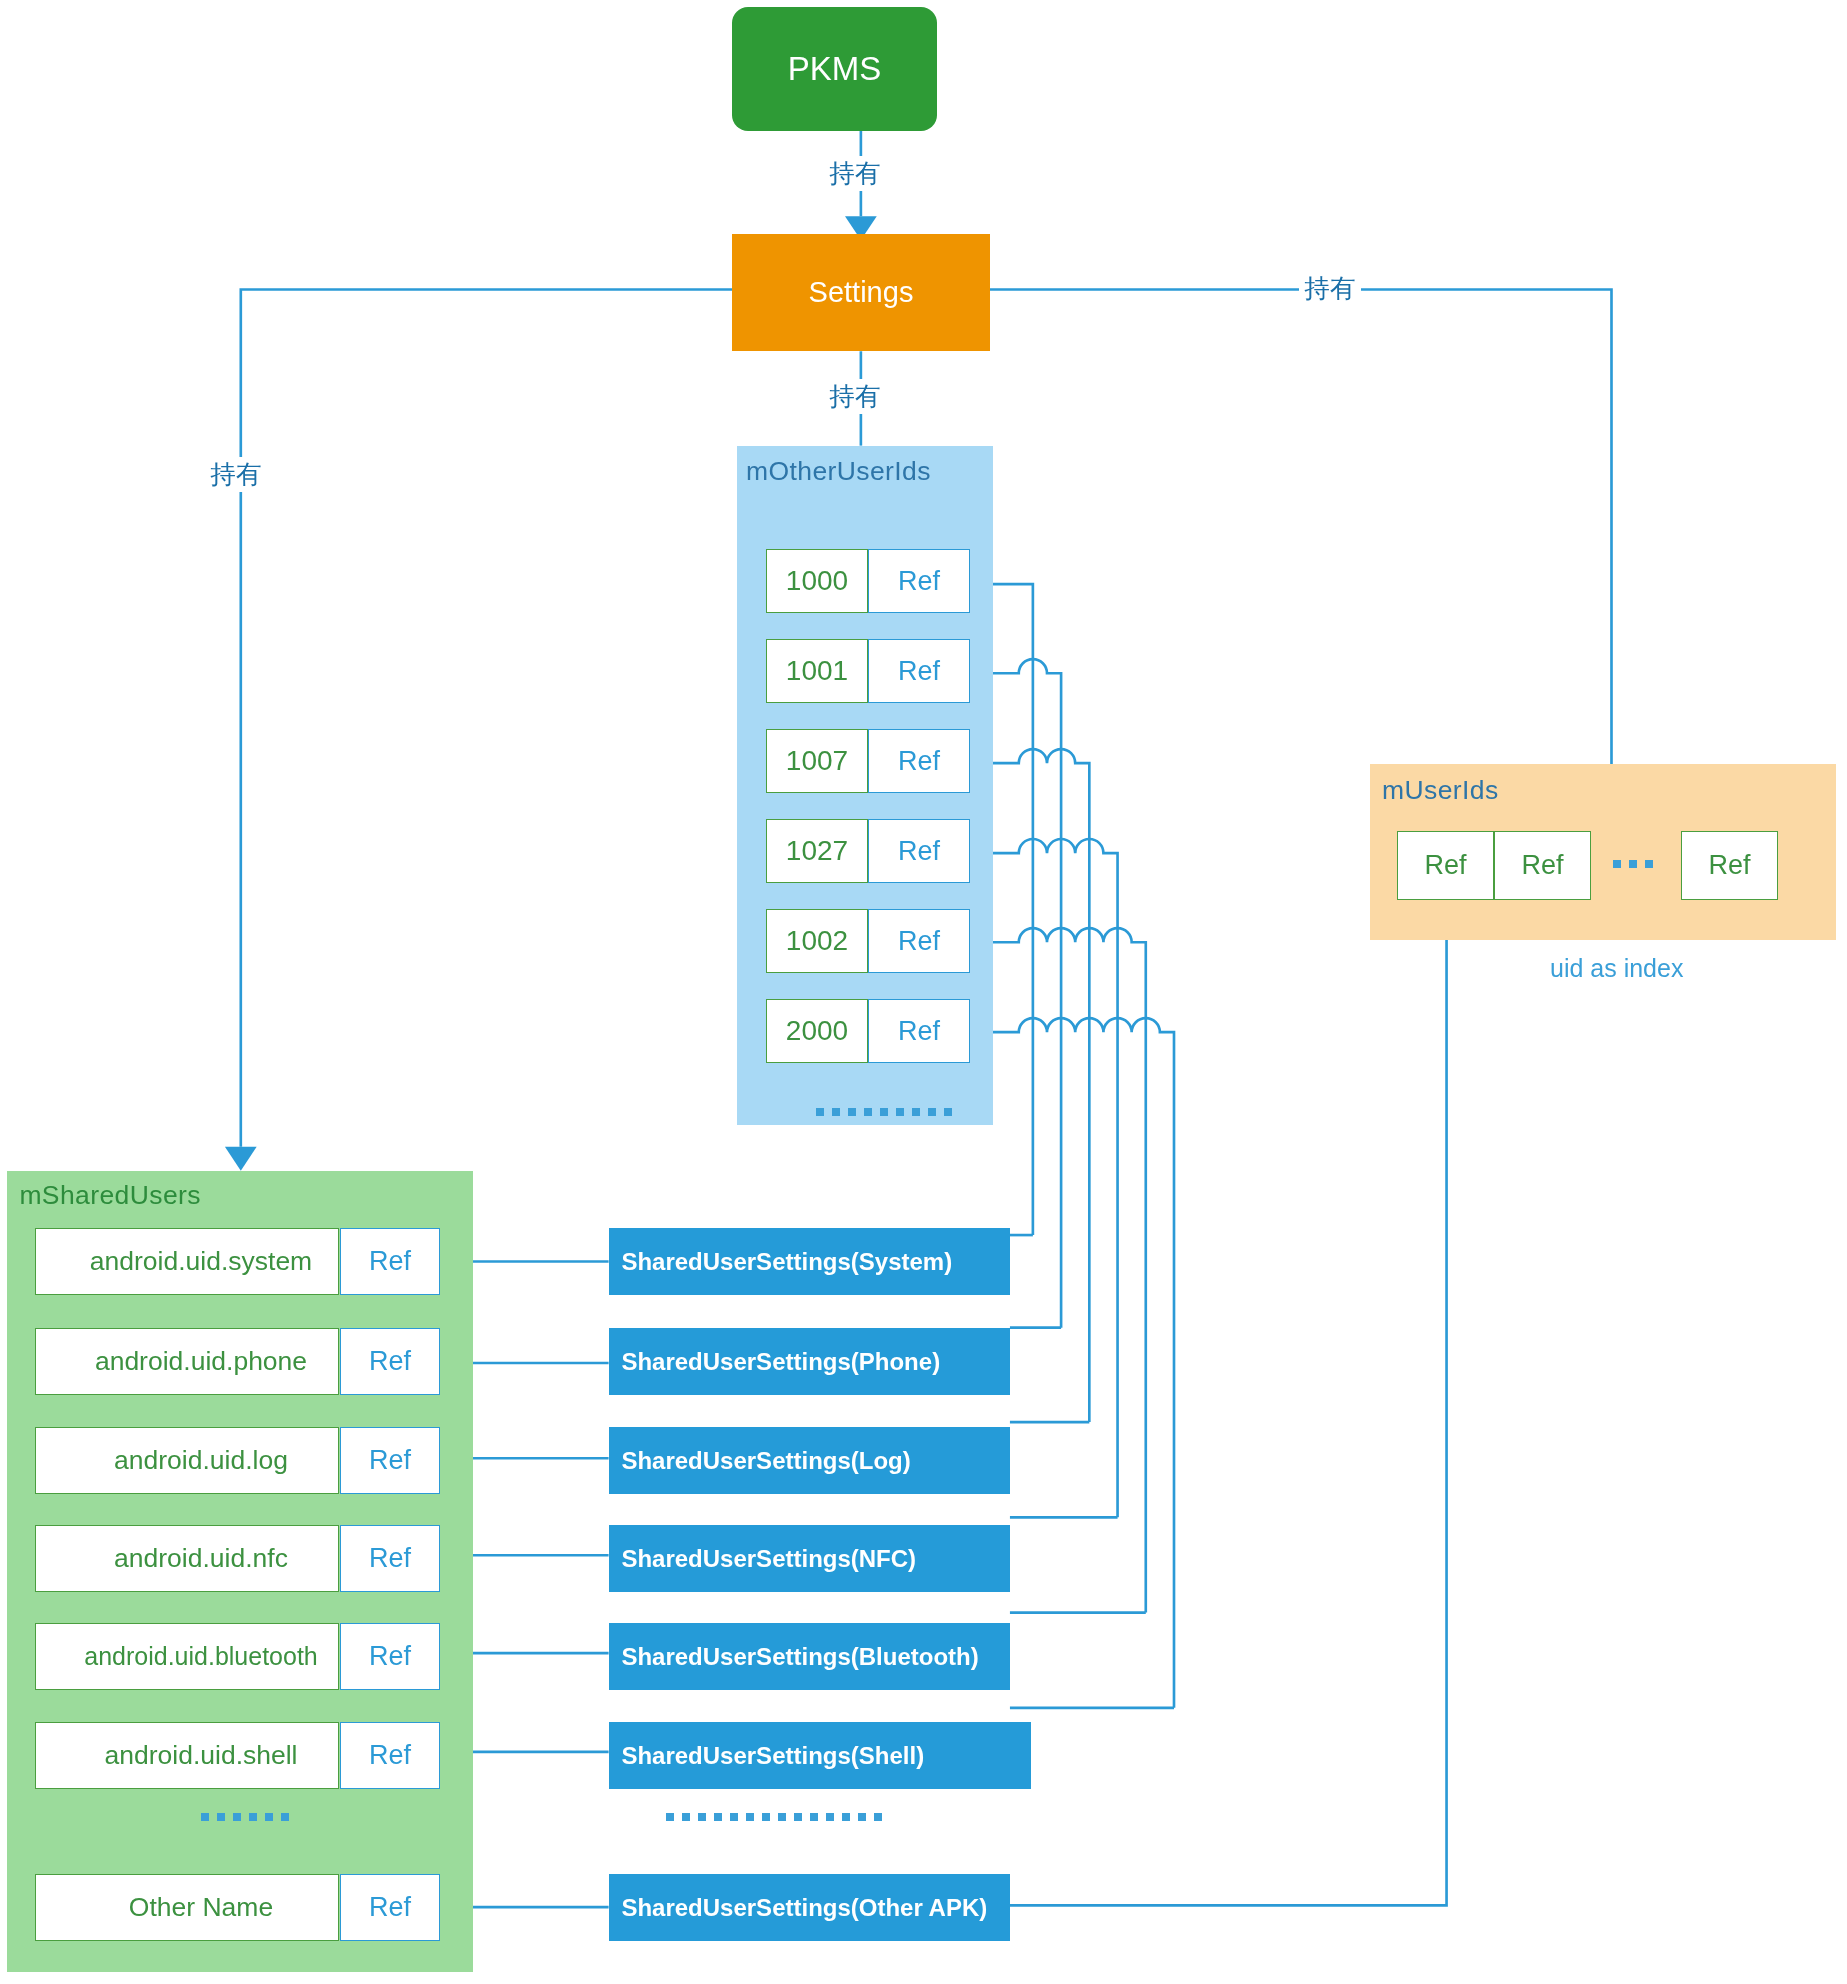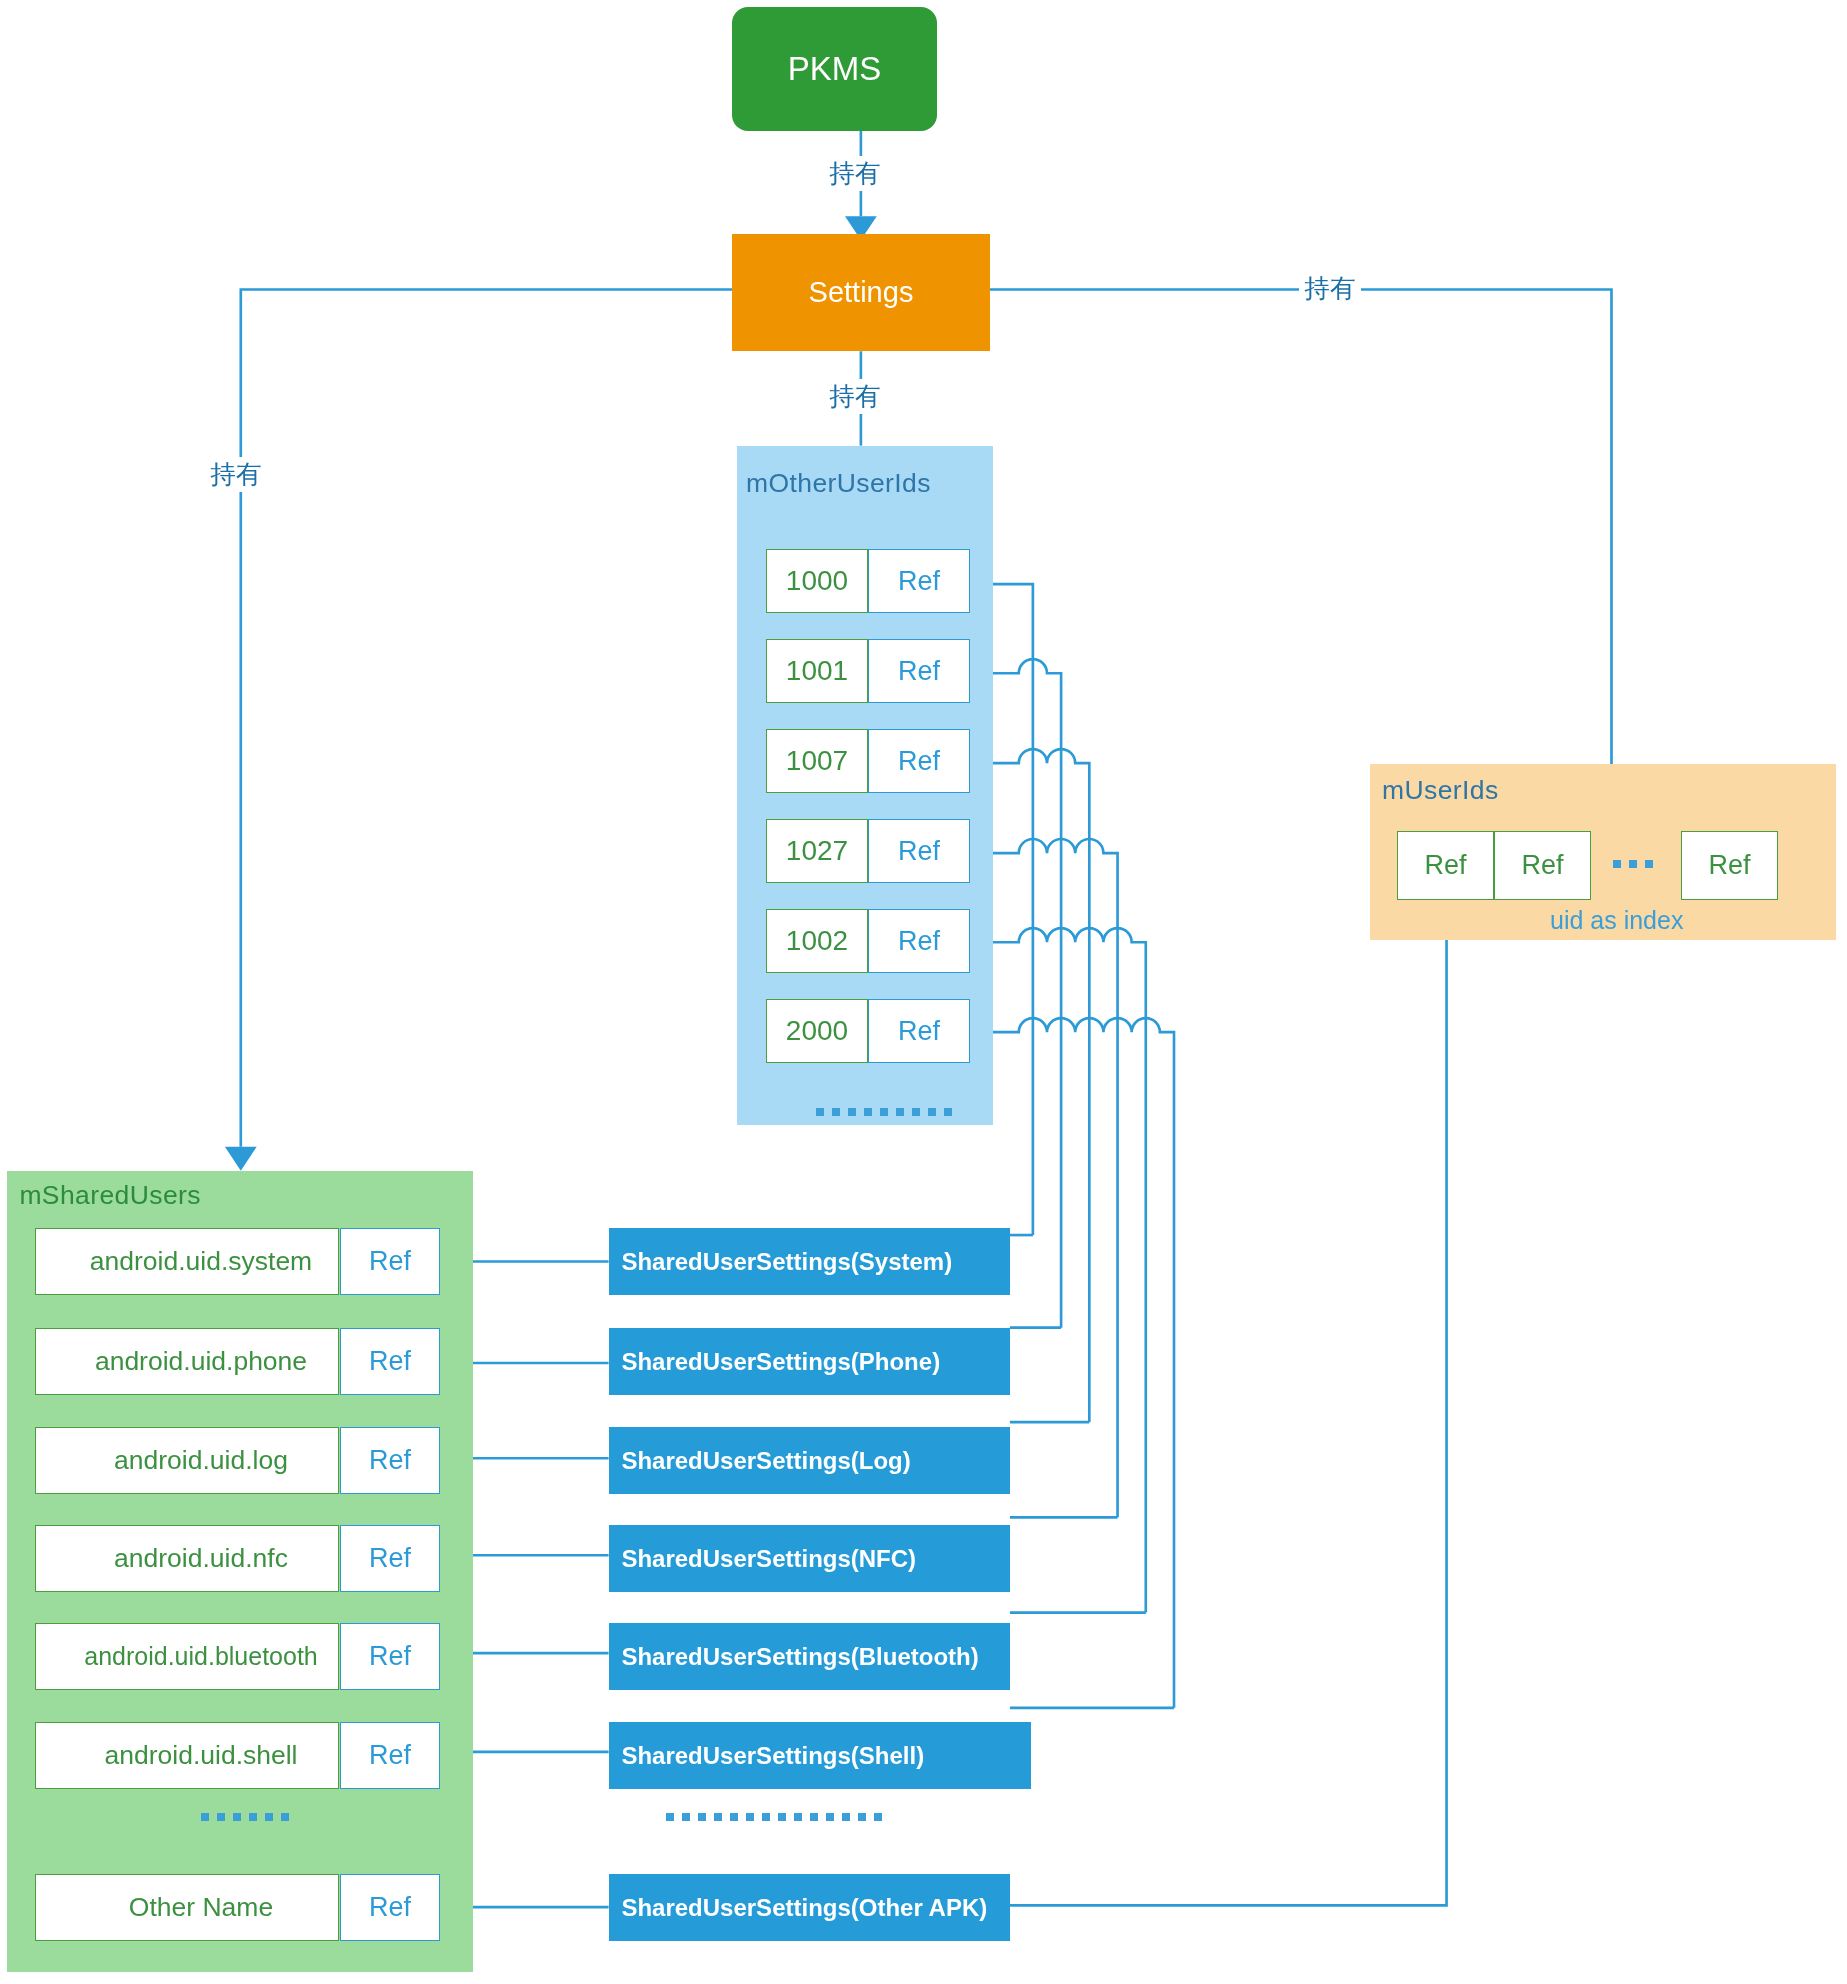--- a/index.html
+++ b/index.html
@@ -104,21 +104,21 @@
   <div class="edge-label" style="left:824px;top:156px;">持有</div>
 
   <div class="box settings" style="left:732px;top:234px;width:258px;height:117px;">
     <span>Settings</span>
   </div>
   <div class="edge-label" style="left:824px;top:379px;">持有</div>
   <div class="edge-label" style="left:205px;top:457px;">持有</div>
   <div class="edge-label" style="left:1299px;top:271px;">持有</div>
 
   <div class="panel panel-other" style="left:737px;top:446px;width:256px;height:679px;"></div>
-  <div class="panel-title" style="left:746px;top:456px;margin-top:12px;">mOtherUserIds</div>
+  <div class="panel-title" style="left:746px;top:456px;">mOtherUserIds</div>
 
   <div class="cell cell-id" style="left:766px;top:549px;width:102px;height:64px;">1000</div>
   <div class="cell cell-ref" style="left:868px;top:549px;width:102px;height:64px;">Ref</div>
 
   <div class="cell cell-id" style="left:766px;top:639px;width:102px;height:64px;">1001</div>
   <div class="cell cell-ref" style="left:868px;top:639px;width:102px;height:64px;">Ref</div>
 
   <div class="cell cell-id" style="left:766px;top:729px;width:102px;height:64px;">1007</div>
   <div class="cell cell-ref" style="left:868px;top:729px;width:102px;height:64px;">Ref</div>
 
@@ -147,21 +147,21 @@
   <div class="panel-title" style="left:1382px;top:775px;">mUserIds</div>
 
   <div class="cell cell-ref-green" style="left:1397px;top:831px;width:97px;height:69px;">Ref</div>
   <div class="cell cell-ref-green" style="left:1494px;top:831px;width:97px;height:69px;">Ref</div>
   <div class="dots" style="left:1613px;top:860px;">
     <i></i>
       <i></i>
       <i></i>
   </div>
   <div class="cell cell-ref-green" style="left:1681px;top:831px;width:97px;height:69px;">Ref</div>
-  <div class="note" style="left:1550px;top:906px;color:#3a9fd8;">uid as index</div>
+  <div class="note" style="left:1550px;top:954px;color:#3a9fd8;">uid as index</div>
 
   <div class="panel panel-shared" style="left:7px;top:1171px;width:466px;height:801px;"></div>
   <div class="panel-title green" style="left:19.4px;top:1180px;">mSharedUsers</div>
 
   <div class="cell cell-name" style="left:35px;top:1228px;width:304px;height:67px;">android.uid.system</div>
   <div class="cell cell-ref" style="left:340px;top:1228px;width:100px;height:67px;">Ref</div>
 
   <div class="cell cell-name" style="left:35px;top:1328px;width:304px;height:67px;">android.uid.phone</div>
   <div class="cell cell-ref" style="left:340px;top:1328px;width:100px;height:67px;">Ref</div>
 

